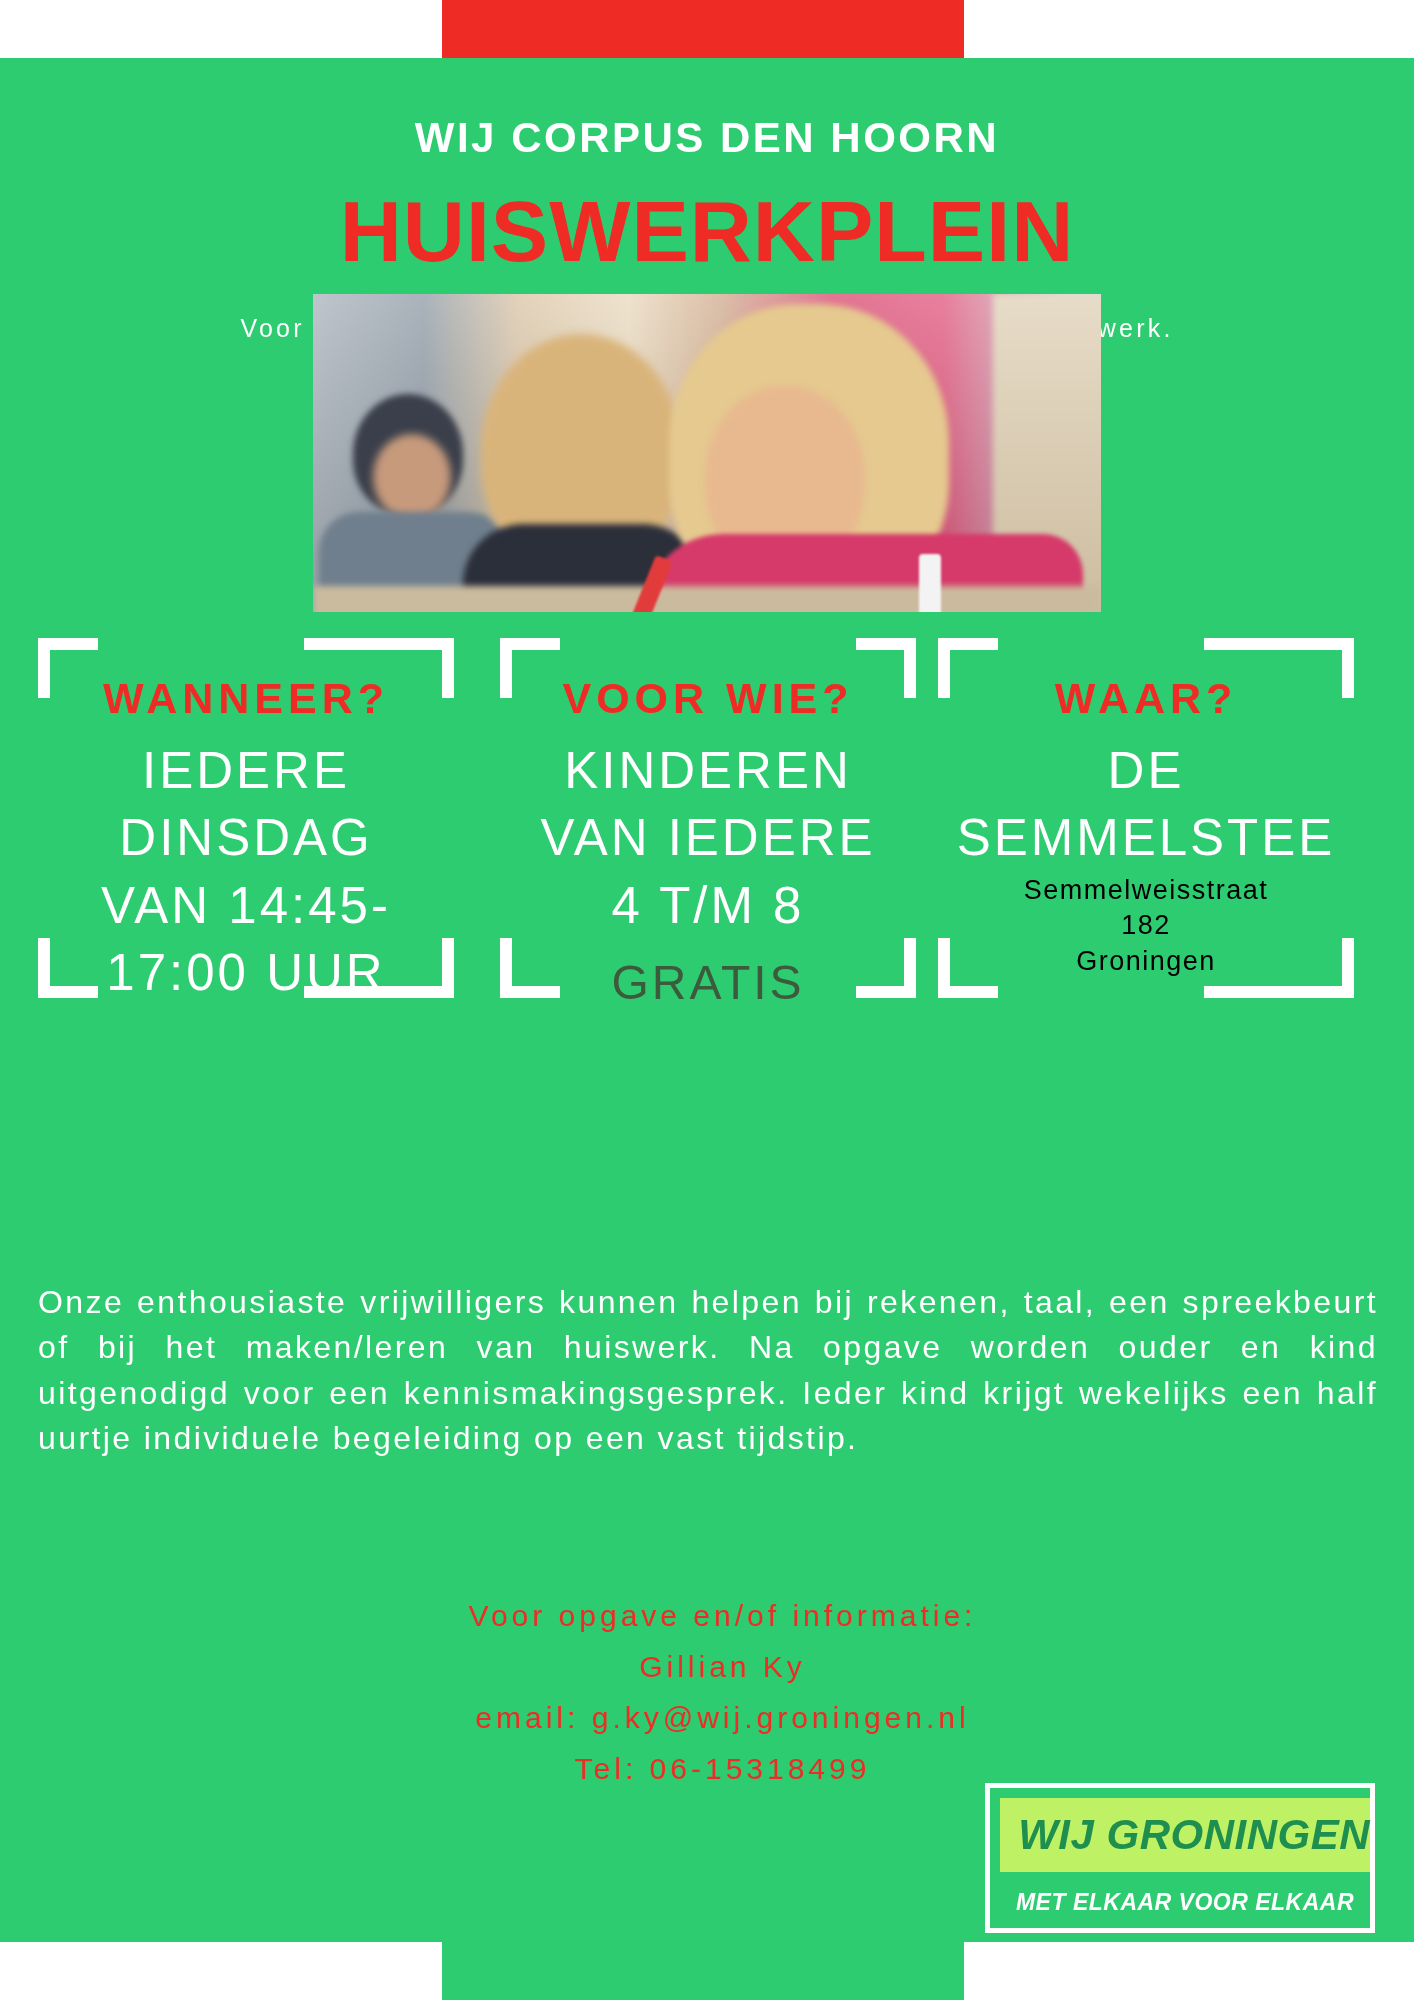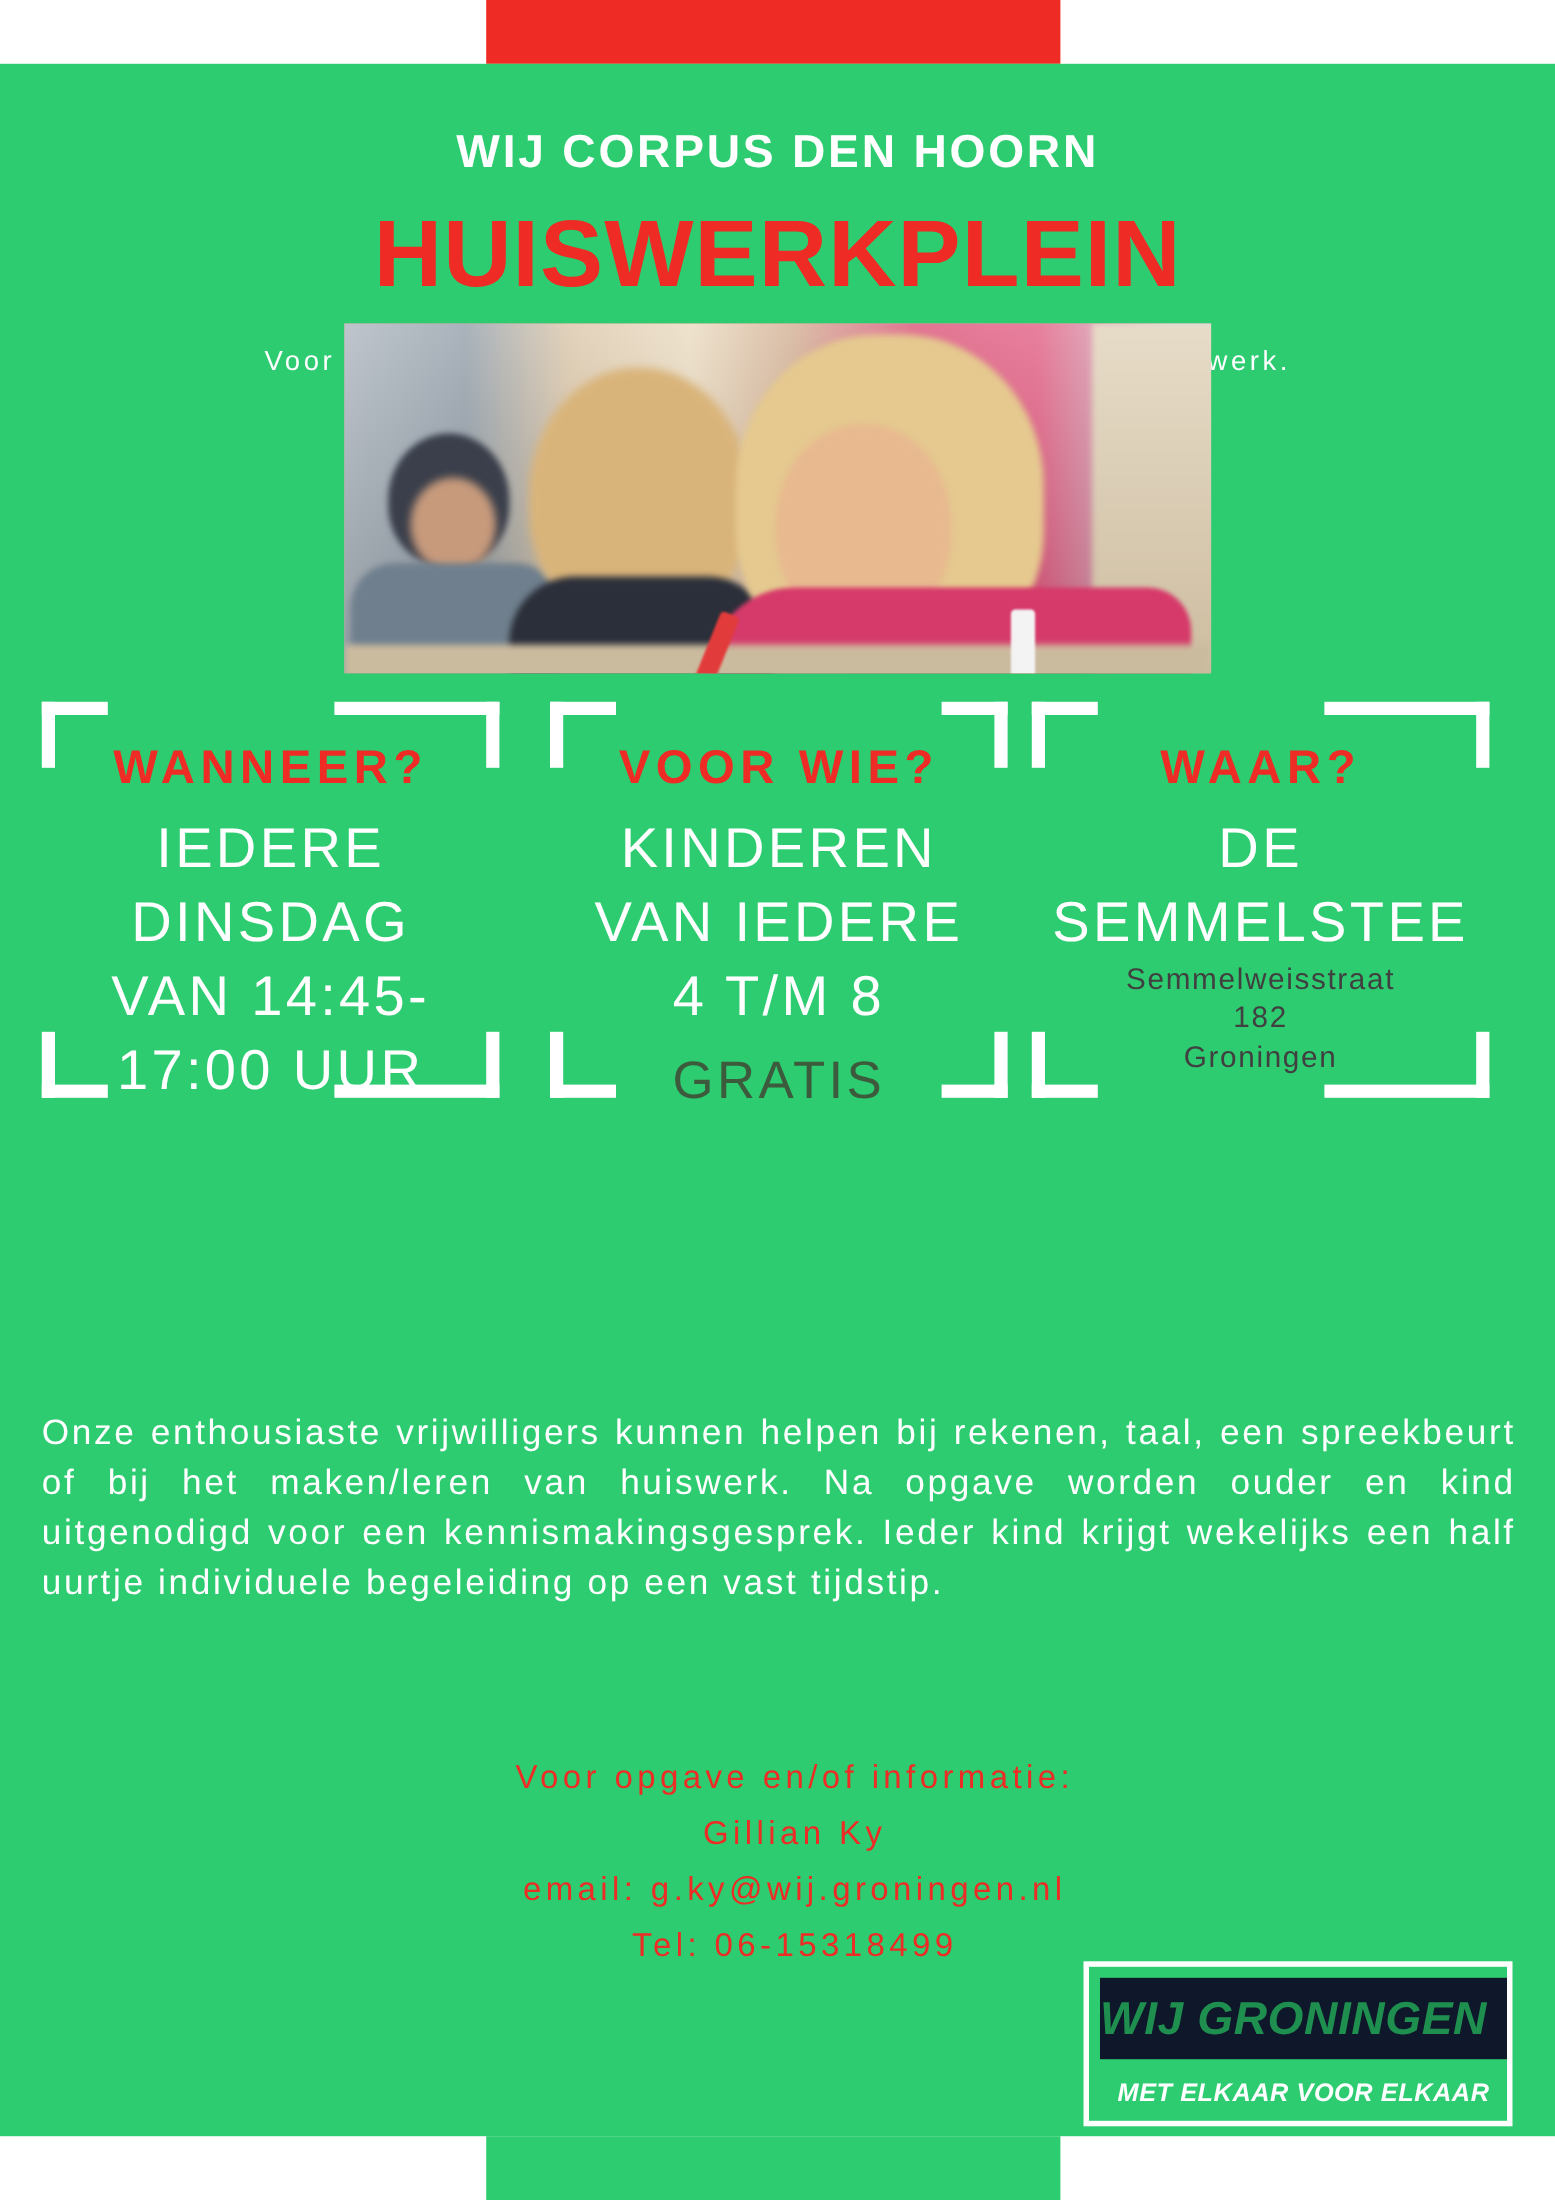--- a/index.html
+++ b/index.html
@@ -144,21 +144,21 @@
     letter-spacing: 5px;
     margin-bottom: 14px;
   }
   .col-line {
     color: #ffffff;
     font-size: 51px;
     letter-spacing: 3px;
     line-height: 1.32;
   }
   .col-sub {
-    color: #404040;
+    color: #000000;
     font-size: 27px;
     letter-spacing: 1.5px;
     line-height: 1.25;
     margin-top: 2px;
   }
   .gratis {
     color: #3c5a3c;
     font-size: 48px;
     letter-spacing: 3px;
     margin-top: 16px;
@@ -198,24 +198,24 @@
     top: 1725px;
     width: 390px;
     height: 150px;
     border: 5px solid #ffffff;
     background: #2ecc71;
   }
   .logo-top {
     position: absolute;
     left: 10px; top: 10px;
     width: 370px; height: 74px;
-    background: #0f172a;
+    background: #bef264;
     display: flex;
     align-items: center;
-    justify-content: flex-start;
+    justify-content: flex-end;
   }
   .logo-top span {
     color: #1e8f4e;
     font-size: 42px;
     font-weight: bold;
     letter-spacing: 0.5px;
     font-style: italic;
   }
   .logo-bottom {
     position: absolute;

